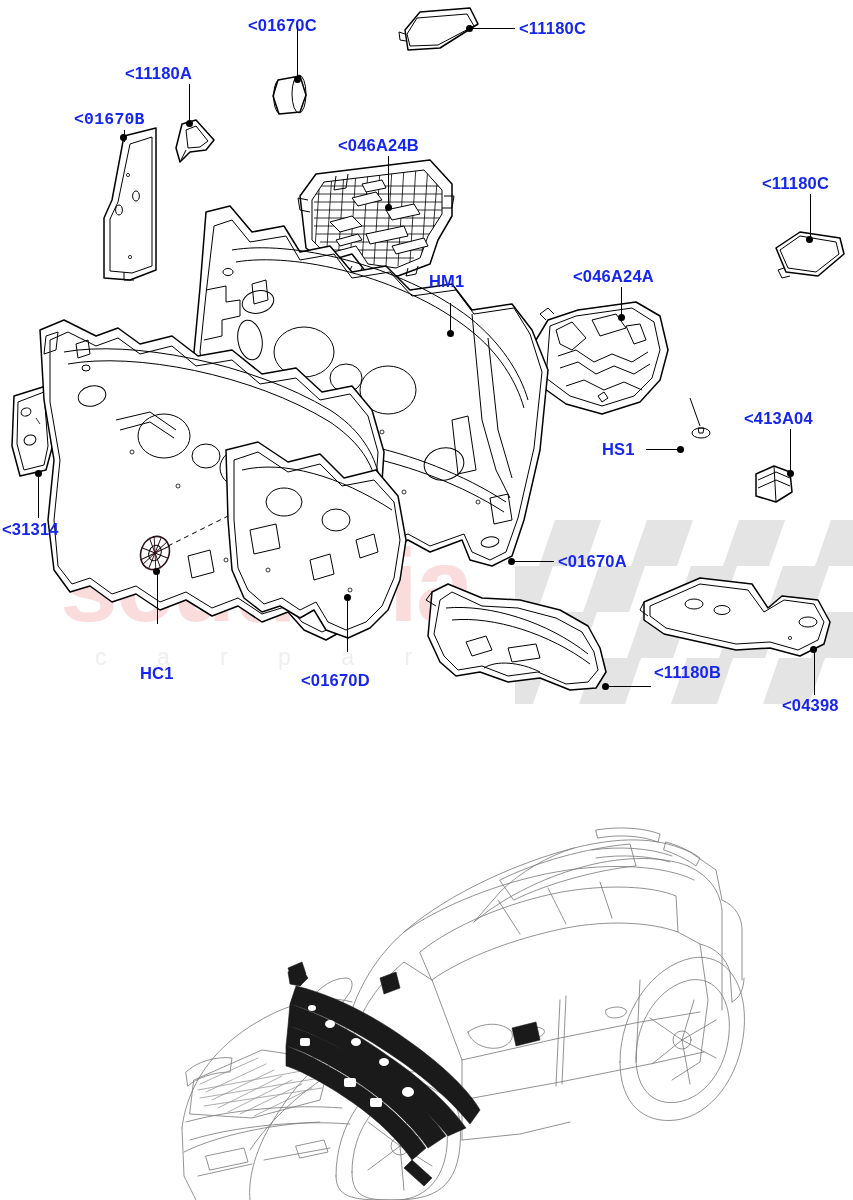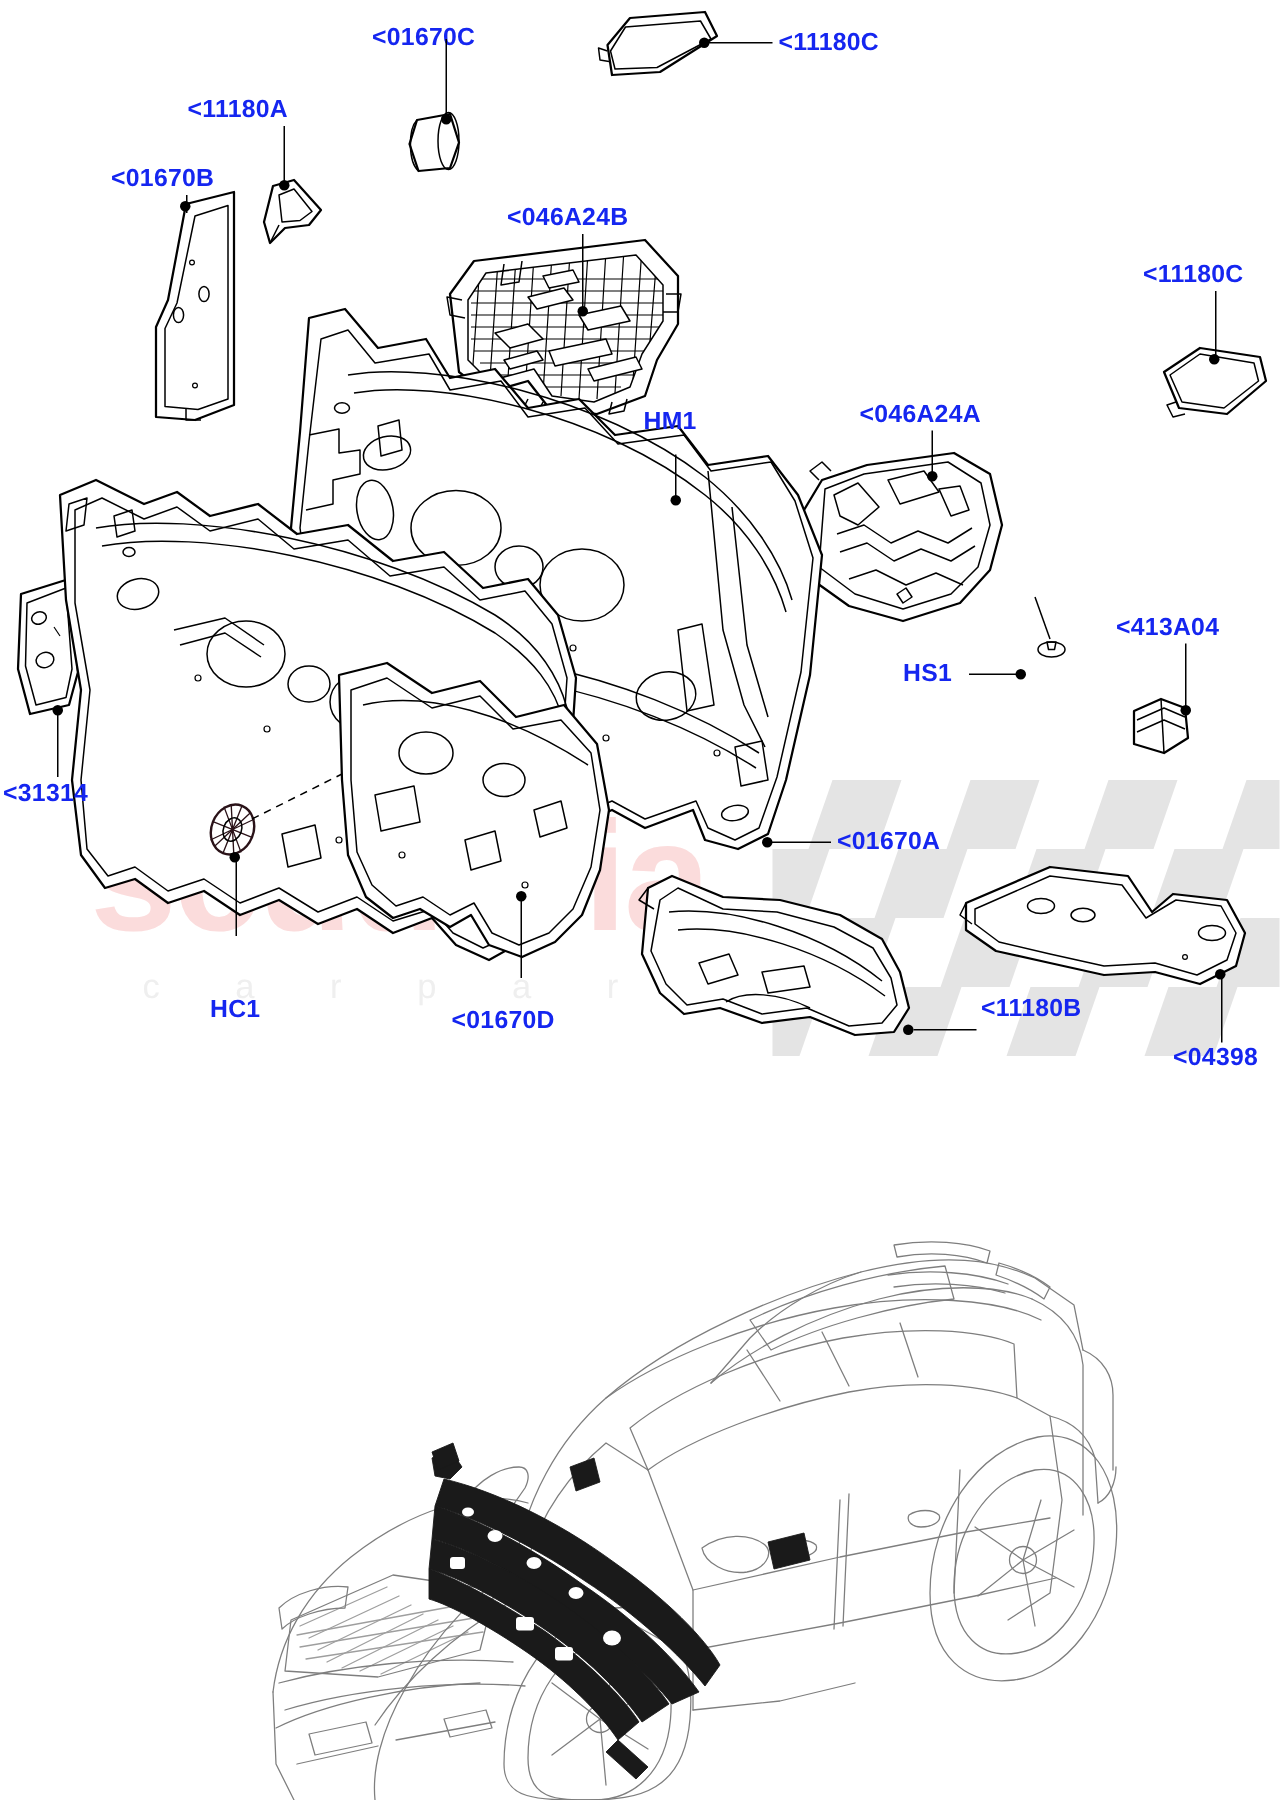--- a/index.html
+++ b/index.html
@@ -407,21 +407,21 @@
   <div class="dot" style="left:294px;top:76px;"></div>
 
   <div class="lbl" style="left:519px;top:19px;">&lt;11180C</div>
   <div class="ldr h" style="left:471px;top:28px;width:44px;"></div>
   <div class="dot" style="left:466px;top:25px;"></div>
 
   <div class="lbl" style="left:125px;top:64px;">&lt;11180A</div>
   <div class="ldr v" style="left:189px;top:84px;height:40px;"></div>
   <div class="dot" style="left:186px;top:120px;"></div>
 
-  <div class="lbl" style="left:74px;top:110px;">&lt;01670B</div>
+  <div class="lbl" style="left:74px;top:110px;font-family:Liberation Mono, monospace;">&lt;01670B</div>
   <div class="ldr v" style="left:124px;top:130px;height:12px;"></div>
   <div class="dot" style="left:120px;top:134px;"></div>
 
   <div class="lbl" style="left:338px;top:136px;text-align:center;">&lt;046A24B</div>
   <div class="ldr v" style="left:388px;top:156px;height:52px;"></div>
   <div class="dot" style="left:385px;top:204px;"></div>
 
   <div class="lbl" style="left:762px;top:174px;">&lt;11180C</div>
   <div class="ldr v" style="left:810px;top:194px;height:46px;"></div>
   <div class="dot" style="left:806px;top:236px;"></div>

